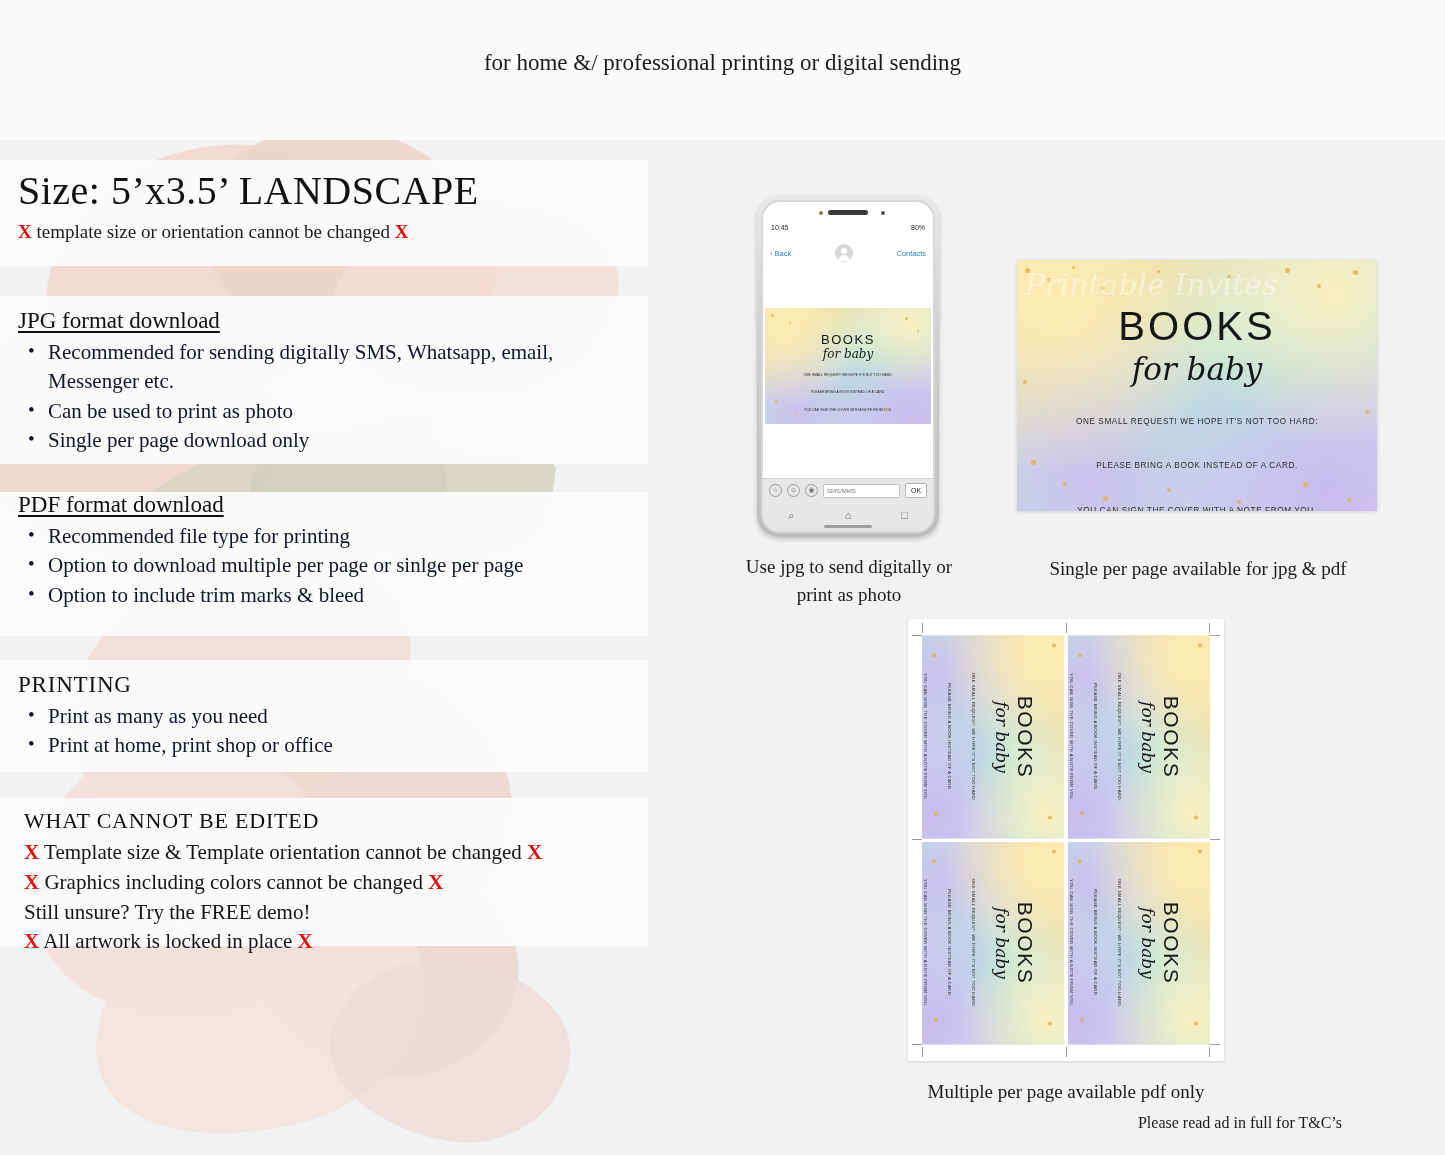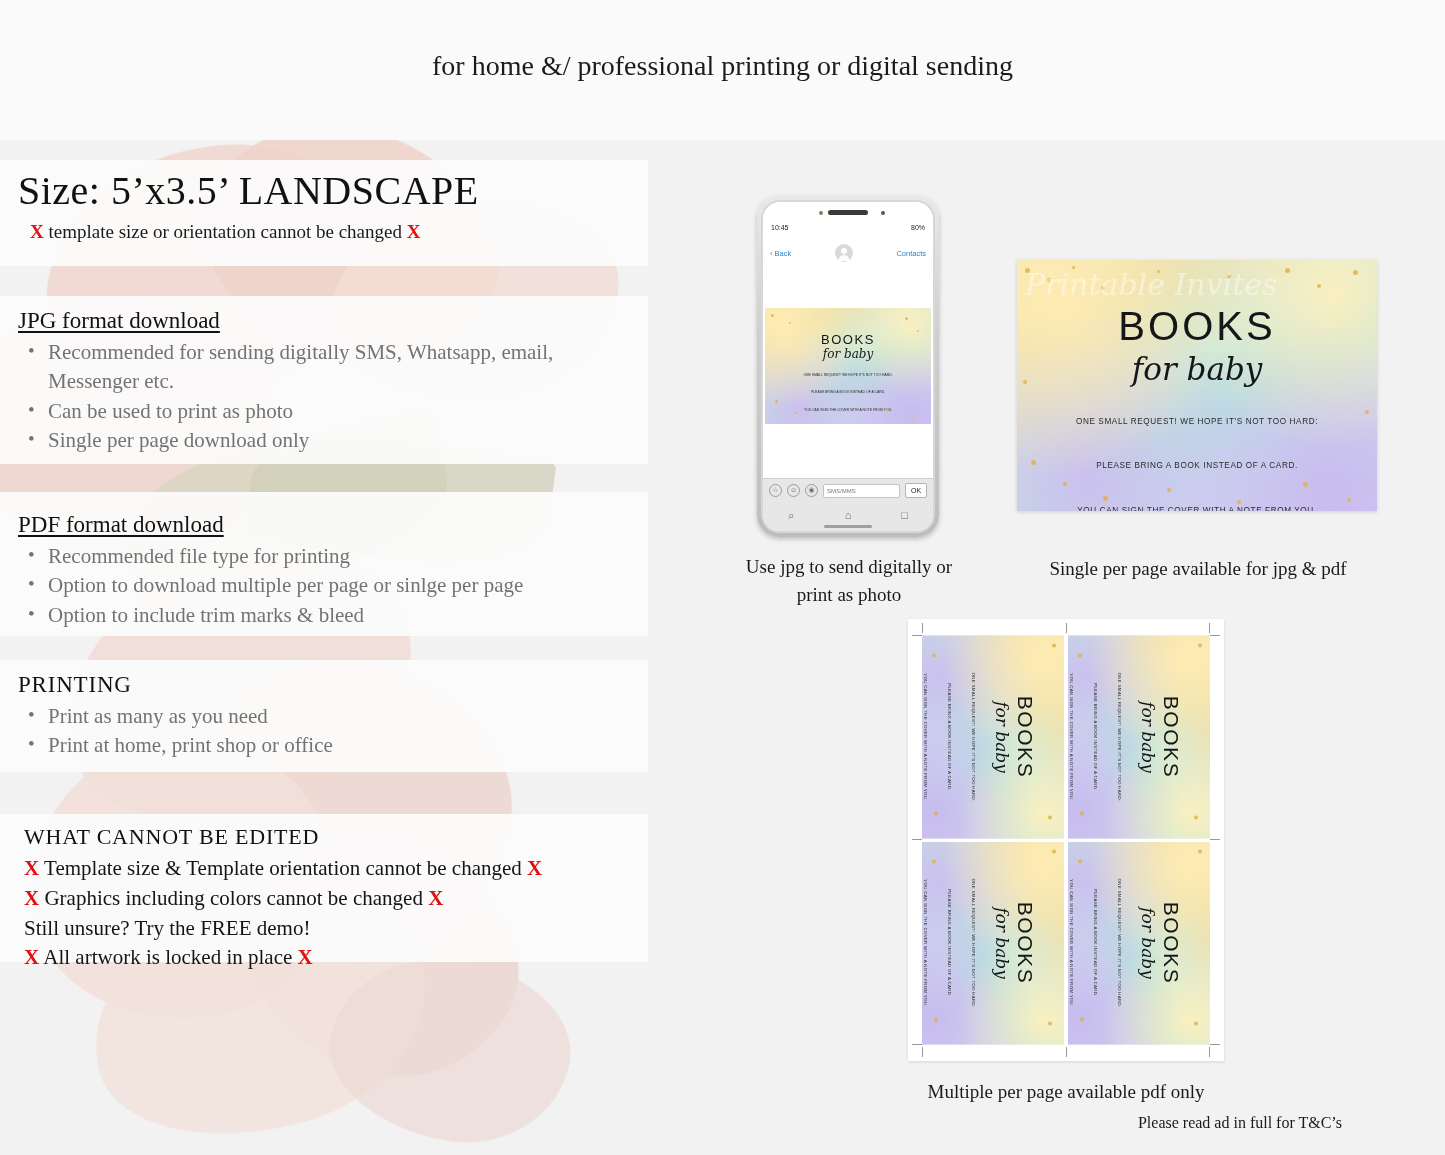--- a/index.html
+++ b/index.html
@@ -26,21 +26,21 @@
     box-sizing: border-box;
     padding-top: 42px;
   }
   .header-title {
     font-size: 32px;
     letter-spacing: 1.5px;
     color: #1b1b1b;
     font-family: "Liberation Serif", serif;
   }
   .header-sub {
-    font-size: 28px;
+    font-size: 23px;
     color: #1b1b1b;
     margin-top: 8px;
     font-family: "Liberation Serif", serif;
   }
 
   
   .floral {
     position: absolute;
     left: 0; top: 140px;
     width: 700px;
@@ -59,35 +59,34 @@
   }
 
   
   .panel {
     position: absolute;
     background: rgba(252,252,252,0.93);
     box-sizing: border-box;
   }
   .panel-size { left: 0; top: 160px; width: 648px; height: 106px; padding: 10px 18px 0 18px; }
   .panel-jpg { left: 0; top: 296px; width: 648px; height: 168px; padding: 12px 18px 0 18px; }
-  .panel-pdf { left: 0; top: 492px; width: 648px; height: 144px; padding: 20px 18px 0 18px; }
+  .panel-pdf { left: 0; top: 492px; width: 648px; height: 144px; padding: 0 18px 0 18px; }
   .panel-printing { left: 0; top: 660px; width: 648px; height: 112px; padding: 12px 18px 0 18px; }
-  .panel-cannot { left: 0; top: 798px; width: 648px; height: 148px; padding: 10px 18px 0 24px; margin-top: 16px; }
+  .panel-cannot { left: 0; top: 798px; width: 648px; height: 148px; padding: 10px 18px 0 24px; }
 
   .size-title {
     font-size: 40px;
     color: #111;
     letter-spacing: 0.5px;
     line-height: 1.05;
   }
   .size-note {
     font-size: 19px;
     color: #1b1b1b;
     margin-top: 9px;
-    margin-left: 12px;
   }
   .x-mark { color: #e31010; font-weight: bold; }
 
   .sec-title {
     font-size: 23px;
     color: #111;
     text-decoration: underline;
     text-underline-offset: 3px;
     margin-bottom: 4px;
   }
@@ -97,21 +96,21 @@
     letter-spacing: 0.8px;
     margin-bottom: 4px;
   }
   ul.bullets {
     margin: 2px 0 0 0;
     padding-left: 28px;
     list-style: none;
   }
   ul.bullets li {
     font-size: 21px;
-    color: #737373;
+    color: #0f172a;
     line-height: 1.4;
     position: relative;
     padding-left: 2px;
   }
   ul.bullets li:before {
     content: "\2022";
     position: absolute;
     left: -18px;
     top: 0;
     font-size: 19px;

